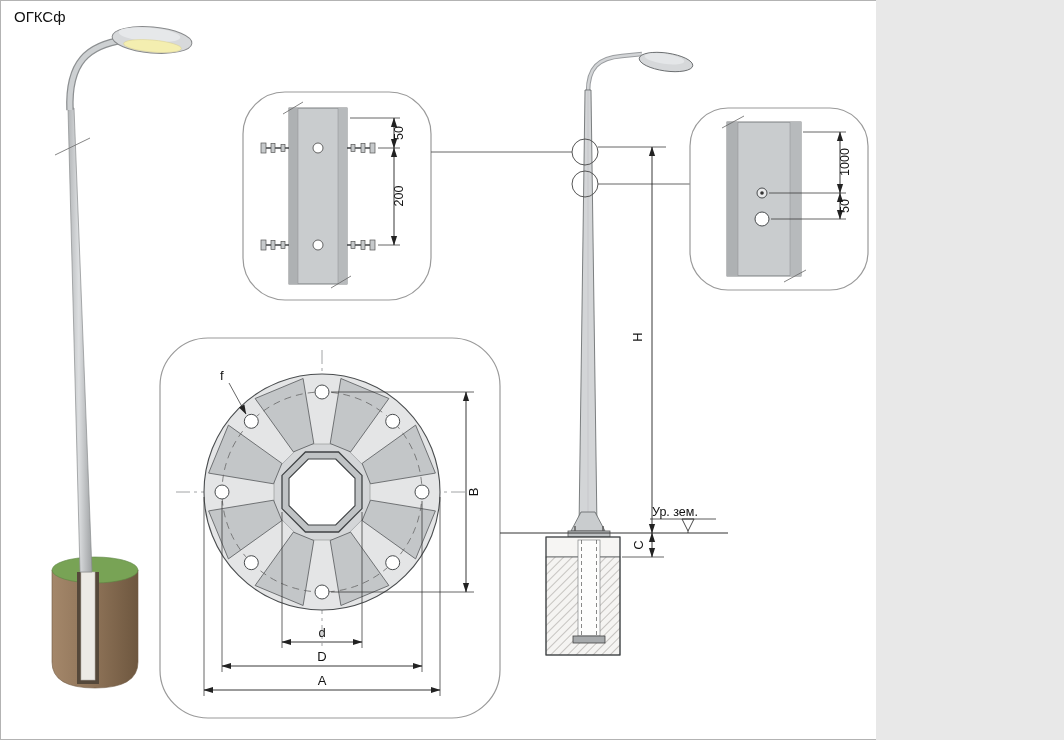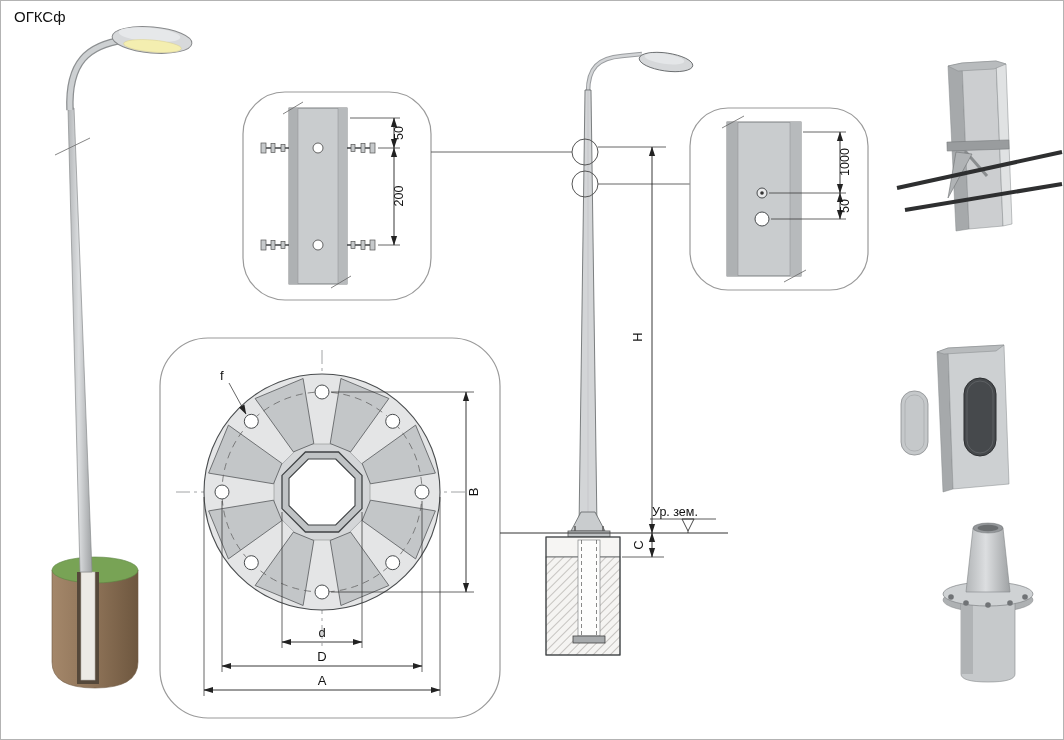--- a/index.html
+++ b/index.html
@@ -1,16 +1,16 @@
 <!DOCTYPE html>
 <html><head>
 <meta charset="utf-8">
 <style>
   html,body{margin:0;padding:0;background:#e8e8e8;}
-  .canvas{position:relative;width:1064px;height:740px;background:#14b8a6;overflow:hidden;}
+  .canvas{position:relative;width:876px;height:740px;background:#14b8a6;overflow:hidden;}
   svg{position:absolute;left:0;top:0;}
   .title{font-family:"Liberation Sans",sans-serif;font-size:15px;font-weight:500;fill:#111;}
   .dimtxt{font-family:"Liberation Sans",sans-serif;font-size:12.5px;fill:#111;}
   .dimletter{font-family:"Liberation Sans",sans-serif;font-size:13px;fill:#111;}
   .ext{stroke:#333;stroke-width:.75;fill:none;}
   .dimln{stroke:#222;stroke-width:.9;fill:none;marker-start:url(#arr);marker-end:url(#arr);}
   .leader{stroke:#555;stroke-width:.9;fill:none;}
   .cl{stroke:#8a8d8f;stroke-width:.8;fill:none;stroke-dasharray:14 4 3 4;}
   .dash{stroke:#666;stroke-width:.8;fill:none;stroke-dasharray:7 5;}
   .box{fill:#fff;stroke:#9a9a9a;stroke-width:1.2;}

